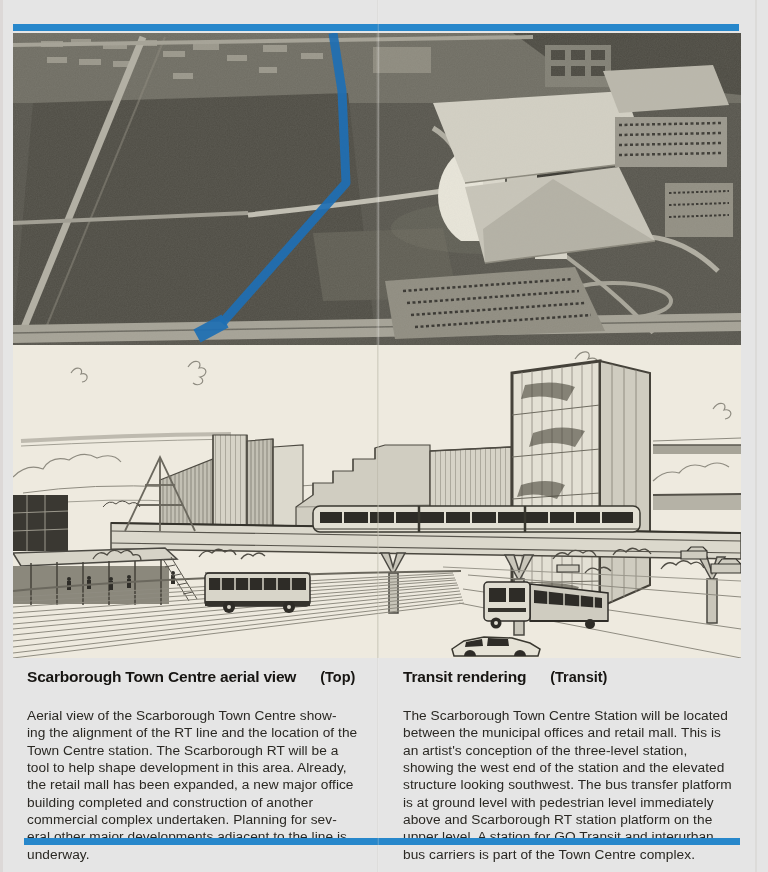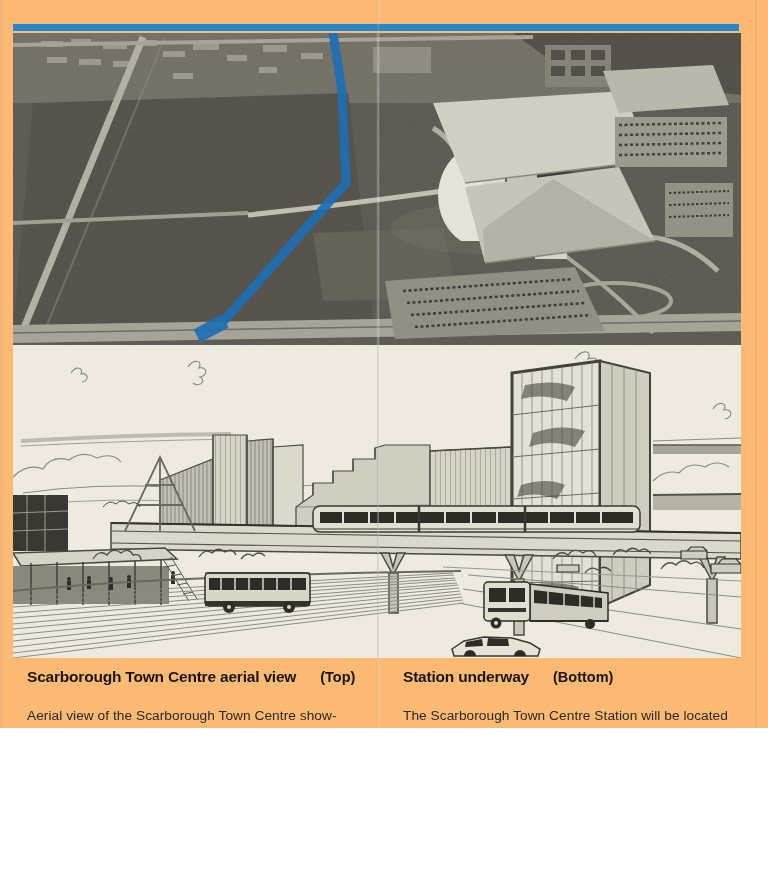--- a/index.html
+++ b/index.html
@@ -1,18 +1,18 @@
 <!DOCTYPE html>
 <html><head>
 <meta charset="utf-8">
 <style>
   html,body{margin:0;padding:0;}
   #page{
-    position:relative;width:768px;height:728px;overflow:hidden;
-    background:#fdba74;
+    position:relative;width:768px;height:872px;overflow:hidden;
+    background:#e5e5e5;
     font-family:"Liberation Sans", sans-serif;
   }
   .bar{position:absolute;background:#2787cb;}
   #top-bar{left:13px;top:24px;width:726px;height:7px;}
   #bottom-bar{left:24px;top:838px;width:716px;height:7px;}
   .fig{position:absolute;left:13px;display:block;}
   #aerial{top:33px;}
   #rendering{top:345px;}
   .col{position:absolute;top:667px;width:352px;color:#26241f;}
   #col-left{left:27px;}
@@ -416,21 +416,21 @@
 tool to help shape development in this area. Already,
 the retail mall has been expanded, a new major office
 building completed and construction of another
 commercial complex undertaken. Planning for sev-
 eral other major developments adjacent to the line is
 underway.</div>
   </div>
 
   <div id="col-right" class="col">
     <div class="heading-row">
-      <span class="heading">Station underway</span><span class="postag">(Bottom)</span>
+      <span class="heading">Transit rendering</span><span class="postag">(Transit)</span>
     </div>
     <div class="body-text">The Scarborough Town Centre Station will be located
 between the municipal offices and retail mall. This is
 an artist's conception of the three-level station,
 showing the west end of the station and the elevated
 structure looking southwest. The bus transfer platform
 is at ground level with pedestrian level immediately
 above and Scarborough RT station platform on the
 upper level. A station for GO Transit and interurban
 bus carriers is part of the Town Centre complex.</div>

